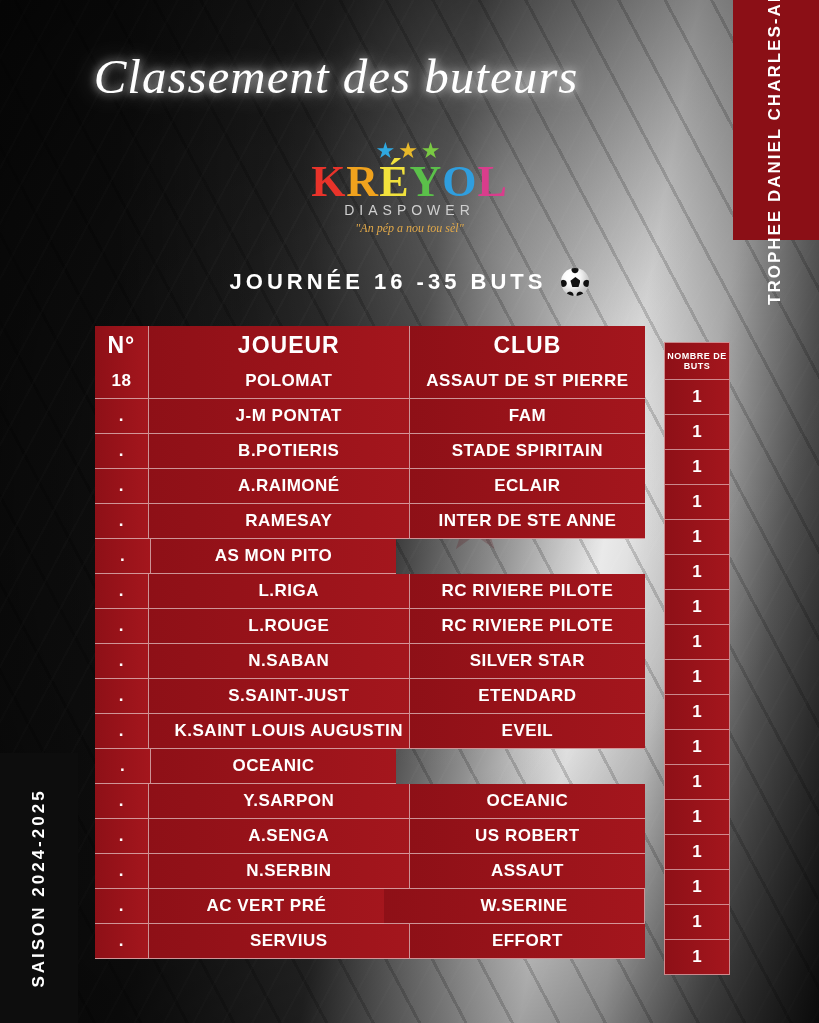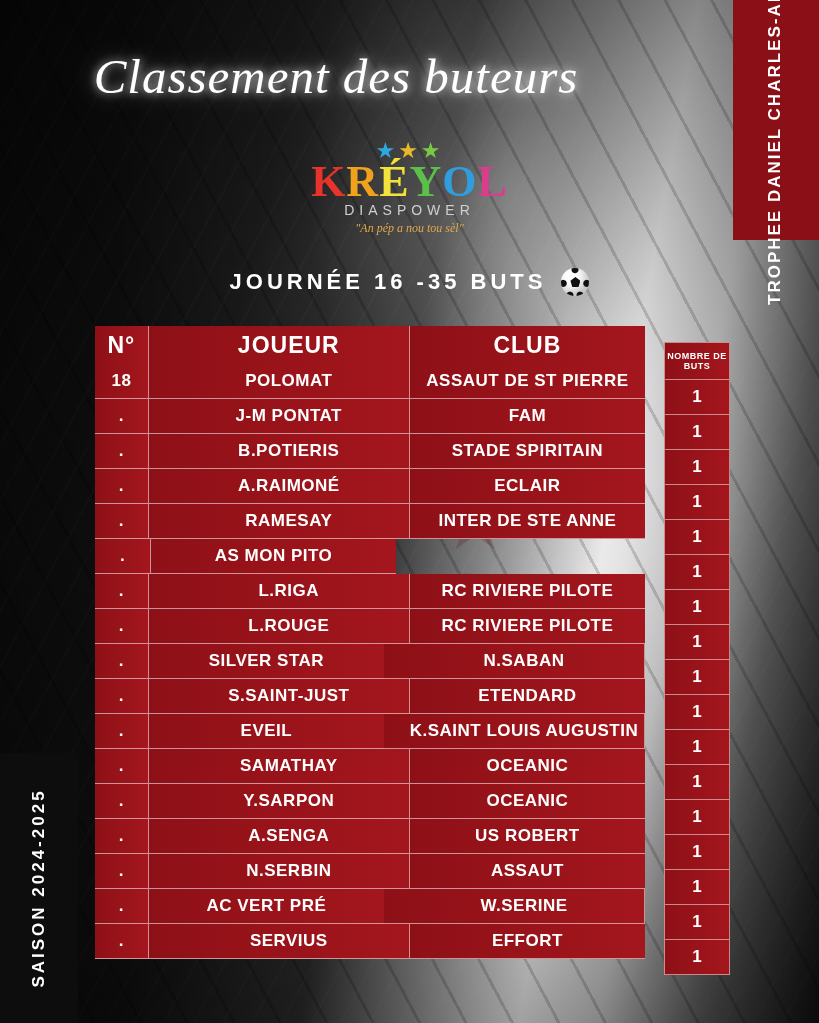--- a/index.html
+++ b/index.html
@@ -376,36 +376,35 @@
           <div class="cell c-name">L.RIGA</div>
           <div class="cell c-club">RC RIVIERE PILOTE</div>
         </div>
         <div class="row">
           <div class="cell c-num">.</div>
           <div class="cell c-name">L.ROUGE</div>
           <div class="cell c-club">RC RIVIERE PILOTE</div>
         </div>
         <div class="row">
           <div class="cell c-num">.</div>
+          <div class="cell c-name">N.SABAN</div>
           <div class="cell c-club">SILVER STAR</div>
-          <div class="cell c-name">N.SABAN</div>
         </div>
         <div class="row">
           <div class="cell c-num">.</div>
           <div class="cell c-name">S.SAINT-JUST</div>
           <div class="cell c-club">ETENDARD</div>
         </div>
         <div class="row">
           <div class="cell c-num">.</div>
+          <div class="cell c-name">K.SAINT LOUIS AUGUSTIN</div>
           <div class="cell c-club">EVEIL</div>
-          <div class="cell c-name">K.SAINT LOUIS AUGUSTIN</div>
-        </div>
-        <div class="row">
-          <div class="cell c-num">.</div>
-          <div class="cell c-name">SAMATHAY</div>
+        </div>
+        <div class="row">
+          <div class="cell c-num">.</div>
           <div class="cell c-club">OCEANIC</div>
         </div>
         <div class="row">
           <div class="cell c-num">.</div>
           <div class="cell c-name">Y.SARPON</div>
           <div class="cell c-club">OCEANIC</div>
         </div>
         <div class="row">
           <div class="cell c-num">.</div>
           <div class="cell c-name">A.SENGA</div>

